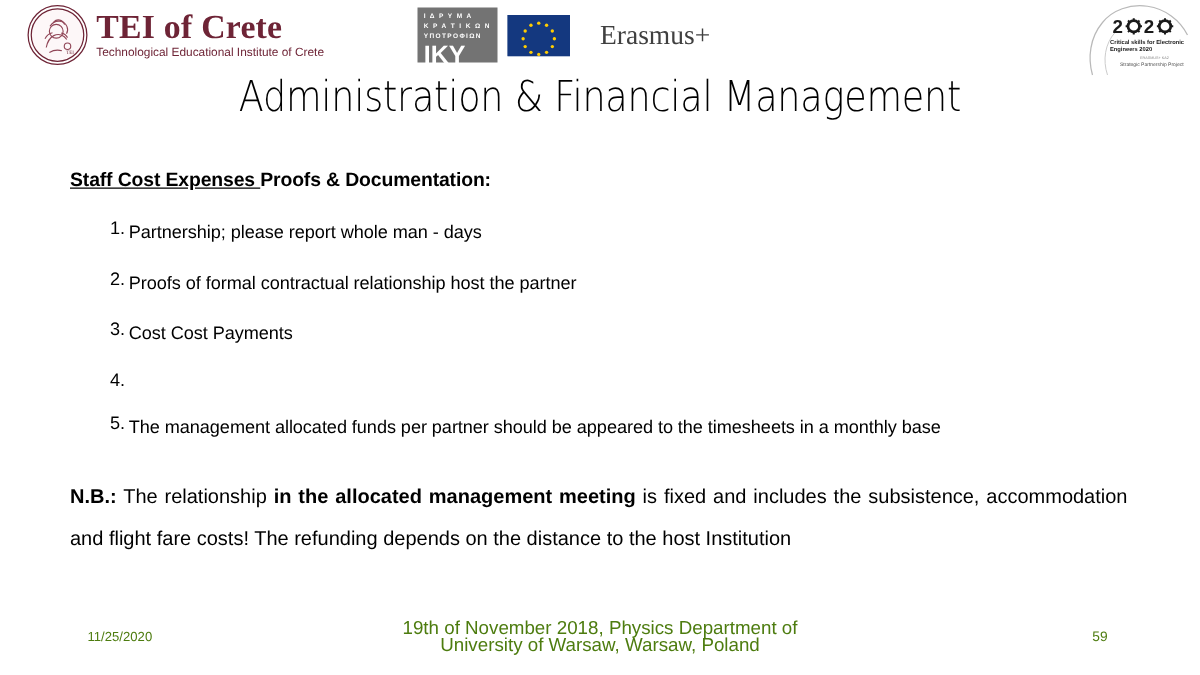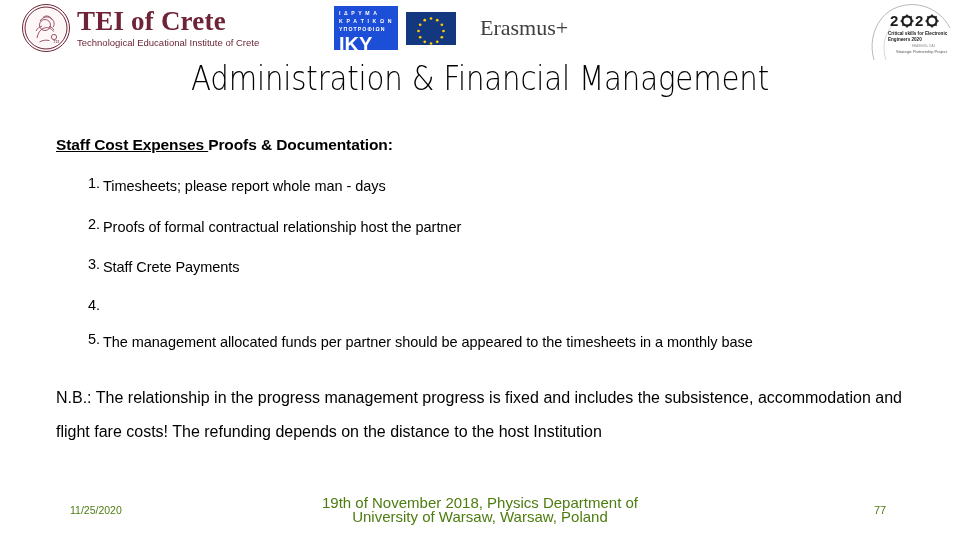--- a/index.html
+++ b/index.html
@@ -60,21 +60,21 @@
 
   
   .logo-iky-erasmus {
     position: absolute;
     left: 334px; top: 6px;
     display: flex;
     align-items: center;
     gap: 0px;
   }
   .iky-box {
-    background: #1d4ed8;
+    background: #737373;
     width: 64px; height: 44px;
     padding: 3px 4px 2px 5px;
     box-sizing: border-box;
     color: #ffffff;
     flex: none;
   }
   .iky-small {
     font-size: 5.2px;
     letter-spacing: 1.1px;
     line-height: 1.55;
@@ -168,21 +168,21 @@
 
   .nb {
     position: absolute;
     left: 56px; top: 381px;
     width: 846px;
     font-size: 16px;
     line-height: 34px;
     text-align: justify;
     text-justify: inter-word;
   }
-  .nb b { font-weight: normal; }
+  .nb b { font-weight: bold; }
 
   
   .footer {
     position: absolute;
     left: 0; bottom: 8px;
     width: 960px; height: 38px;
     color: #4d7c0f;
   }
   .footer-date {
     position: absolute;
@@ -286,38 +286,38 @@
   </div>
 </div>
 
 <div class="slide-title">Administration &amp; Financial Management</div>
 
 <div class="heading"><span class="u">Staff Cost Expenses </span><span>Proofs &amp; Documentation:</span></div>
 
 <div class="list">
   <div class="list-item">
     <span class="list-num">1.</span>
-    <span class="list-text">Timesheets; please report whole man - days</span>
+    <span class="list-text">Partnership; please report whole man - days</span>
   </div>
   <div class="list-item">
     <span class="list-num">2.</span>
     <span class="list-text">Proofs of formal contractual relationship host the partner</span>
   </div>
   <div class="list-item">
     <span class="list-num">3.</span>
-    <span class="list-text">Staff Crete Payments</span>
+    <span class="list-text">Cost Cost Payments</span>
   </div>
   <div class="list-item">
     <span class="list-num">4.</span>
   </div>
   <div class="list-item">
     <span class="list-num">5.</span>
     <span class="list-text wrapped">The management allocated funds per partner should be appeared to the timesheets in a monthly base</span>
   </div>
 </div>
 
-<div class="nb"><b>N.B.:</b><span> The relationship </span><b>in the progress management progress</b><span> is fixed and includes the subsistence, accommodation and flight fare costs! The refunding depends on the distance to the host Institution</span></div>
+<div class="nb"><b>N.B.:</b><span> The relationship </span><b>in the allocated management meeting</b><span> is fixed and includes the subsistence, accommodation and flight fare costs! The refunding depends on the distance to the host Institution</span></div>
 
 <div class="footer">
   <div class="footer-date">11/25/2020</div>
   <div class="footer-center">19th of November 2018, Physics Department of University of Warsaw, Warsaw, Poland</div>
-  <div class="footer-page">77</div>
+  <div class="footer-page">59</div>
 </div>
 
 </body></html>

